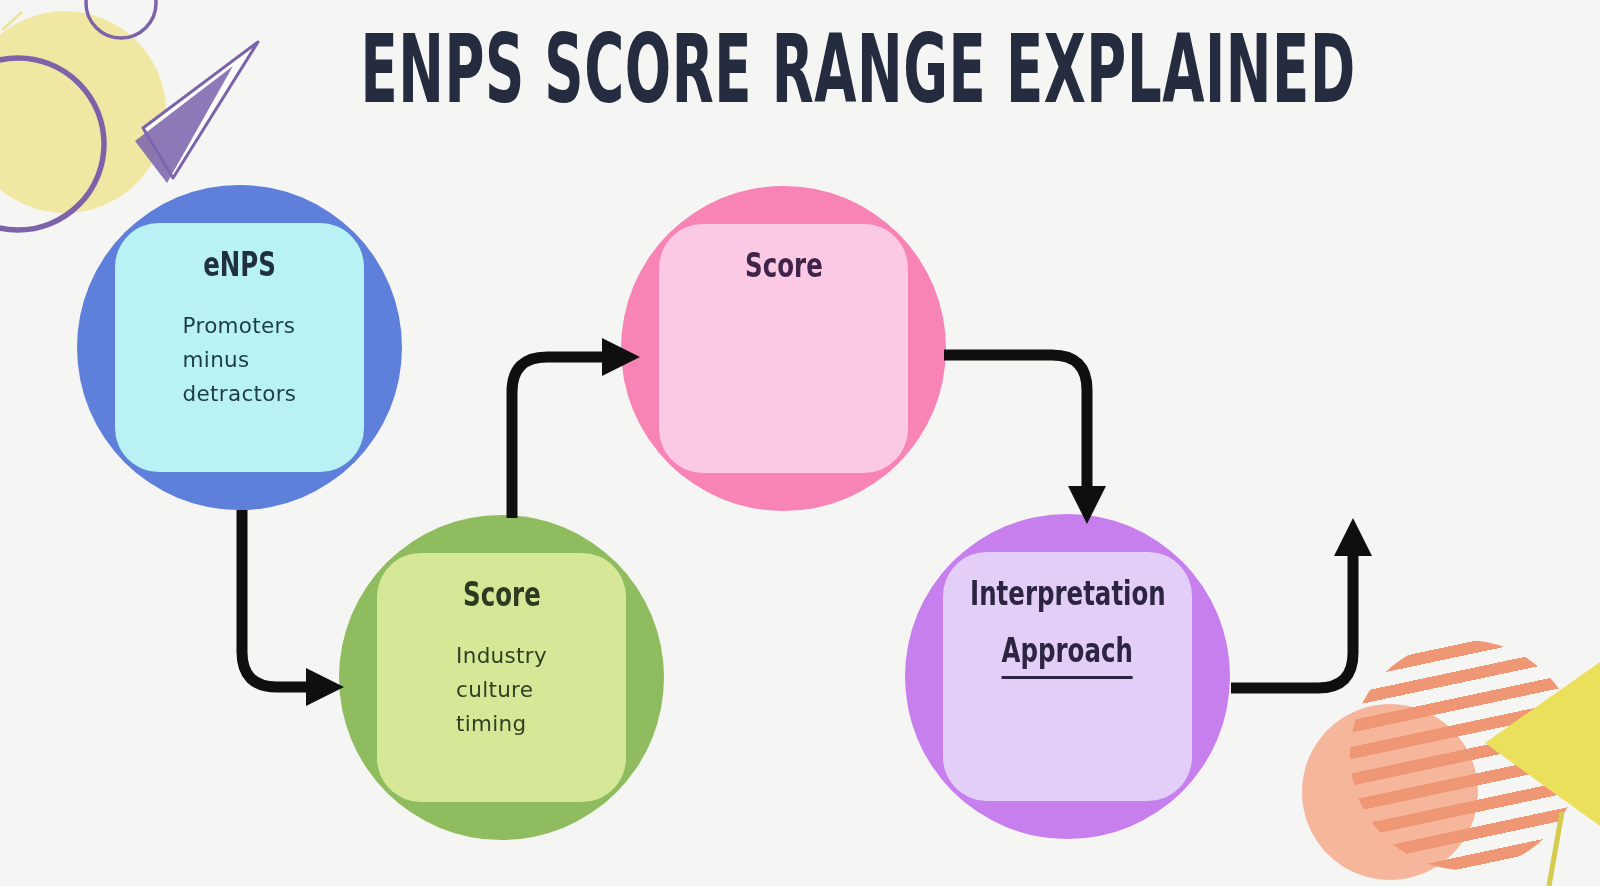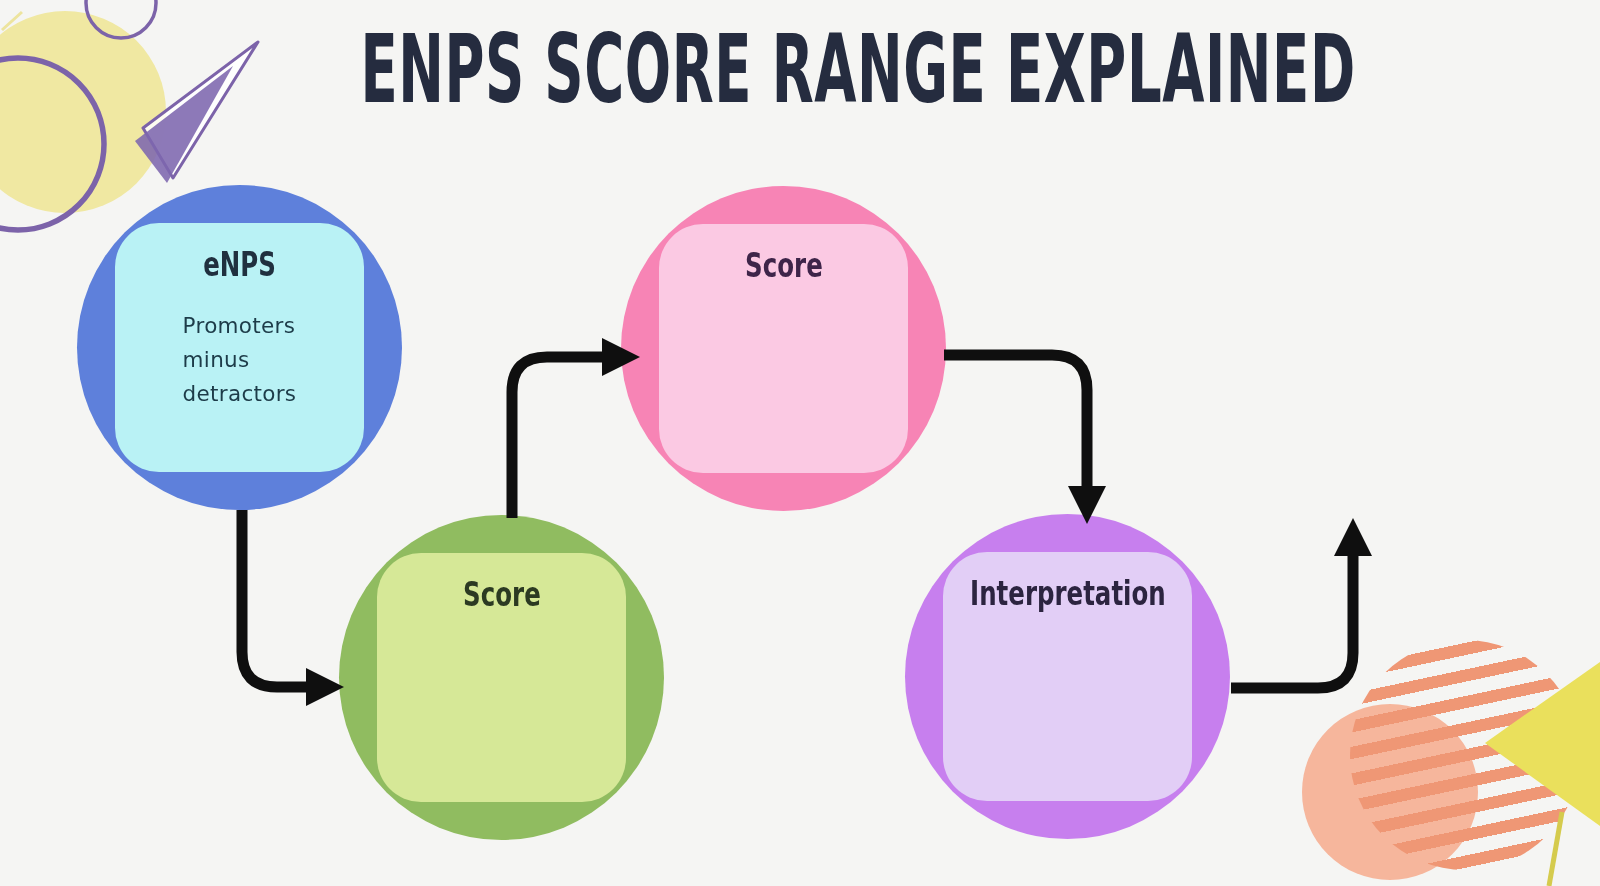--- a/index.html
+++ b/index.html
@@ -106,33 +106,41 @@
         <div>detractors</div>
       </div>
     </div>
   </div>
 
   <div class="node node-2" style="--circle: #90BC60; --panel: #D6E897; --heading: #2C3A22; --body: #2F4023;">
     <div class="panel">
       <div class="h-row">
         <span class="h-line">Score</span>
       </div>
+      <div class="body-lines">
+        <div>Industry</div>
+        <div>culture</div>
+        <div>timing</div>
+      </div>
     </div>
   </div>
 
   <div class="node node-3" style="--circle: #F784B5; --panel: #FBC9E3; --heading: #3E2449; --body: #40294D;">
     <div class="panel">
       <div class="h-row">
         <span class="h-line">Score</span>
       </div>
     </div>
   </div>
 
   <div class="node node-4" style="--circle: #C77FEE; --panel: #E2CEF6; --heading: #2C2440; --body: #35254A;">
     <div class="panel">
       <div class="h-row">
         <span class="h-line">Interpretation</span>
       </div>
+      <div class="h-row">
+        <span class="h-line h-underline">Approach</span>
+      </div>
     </div>
   </div>
 
 
 </div>
 
 </body></html>

